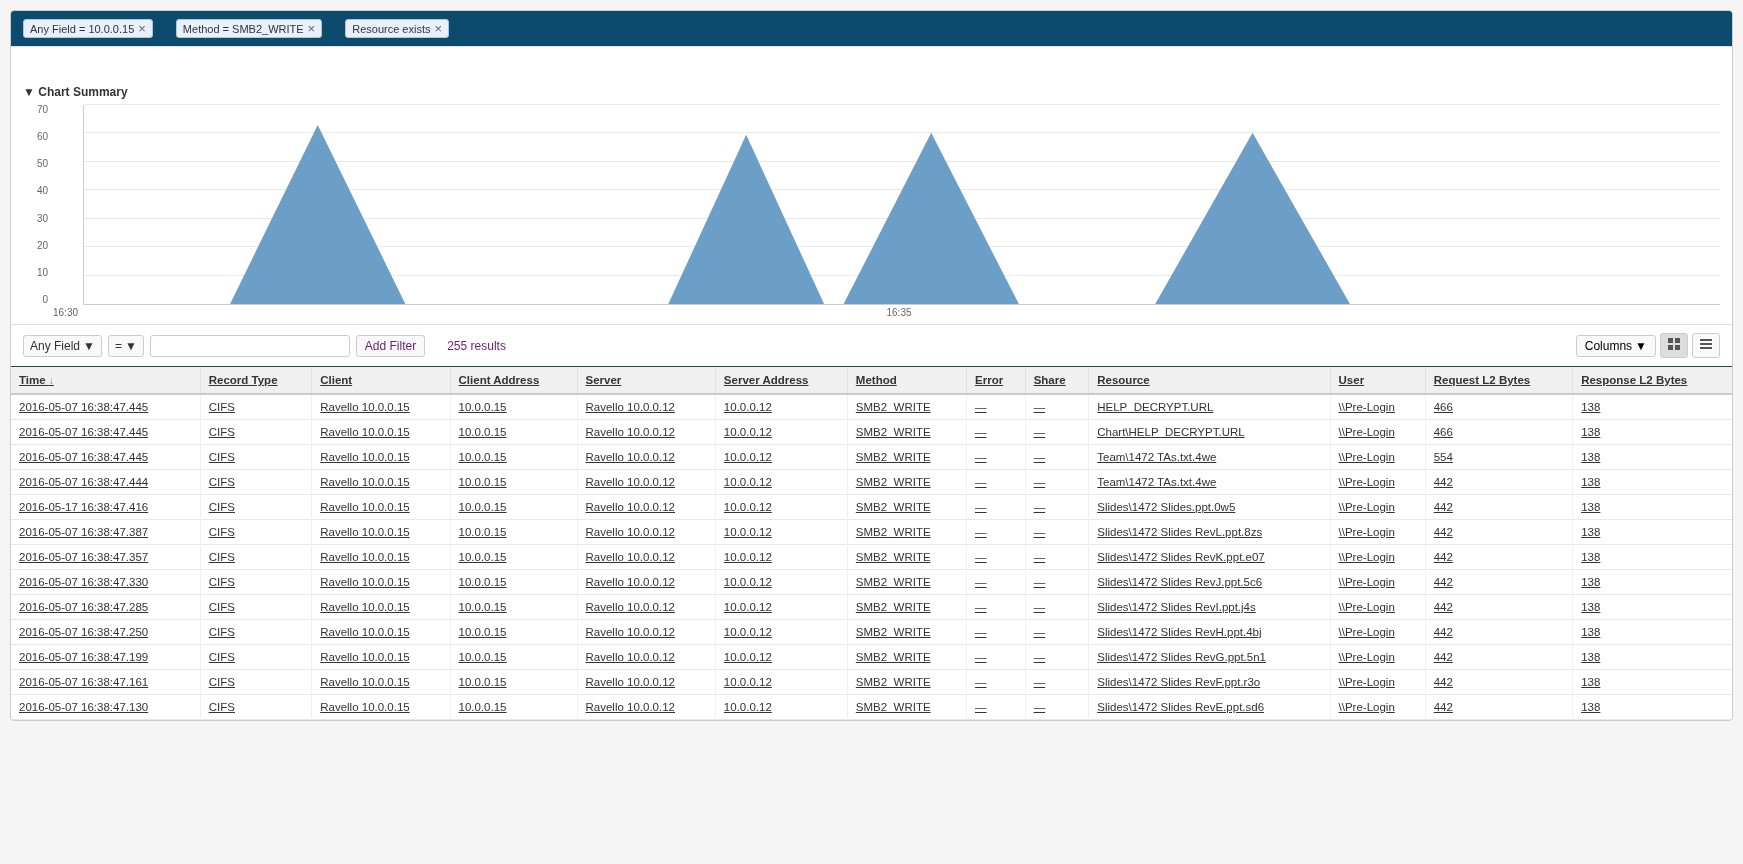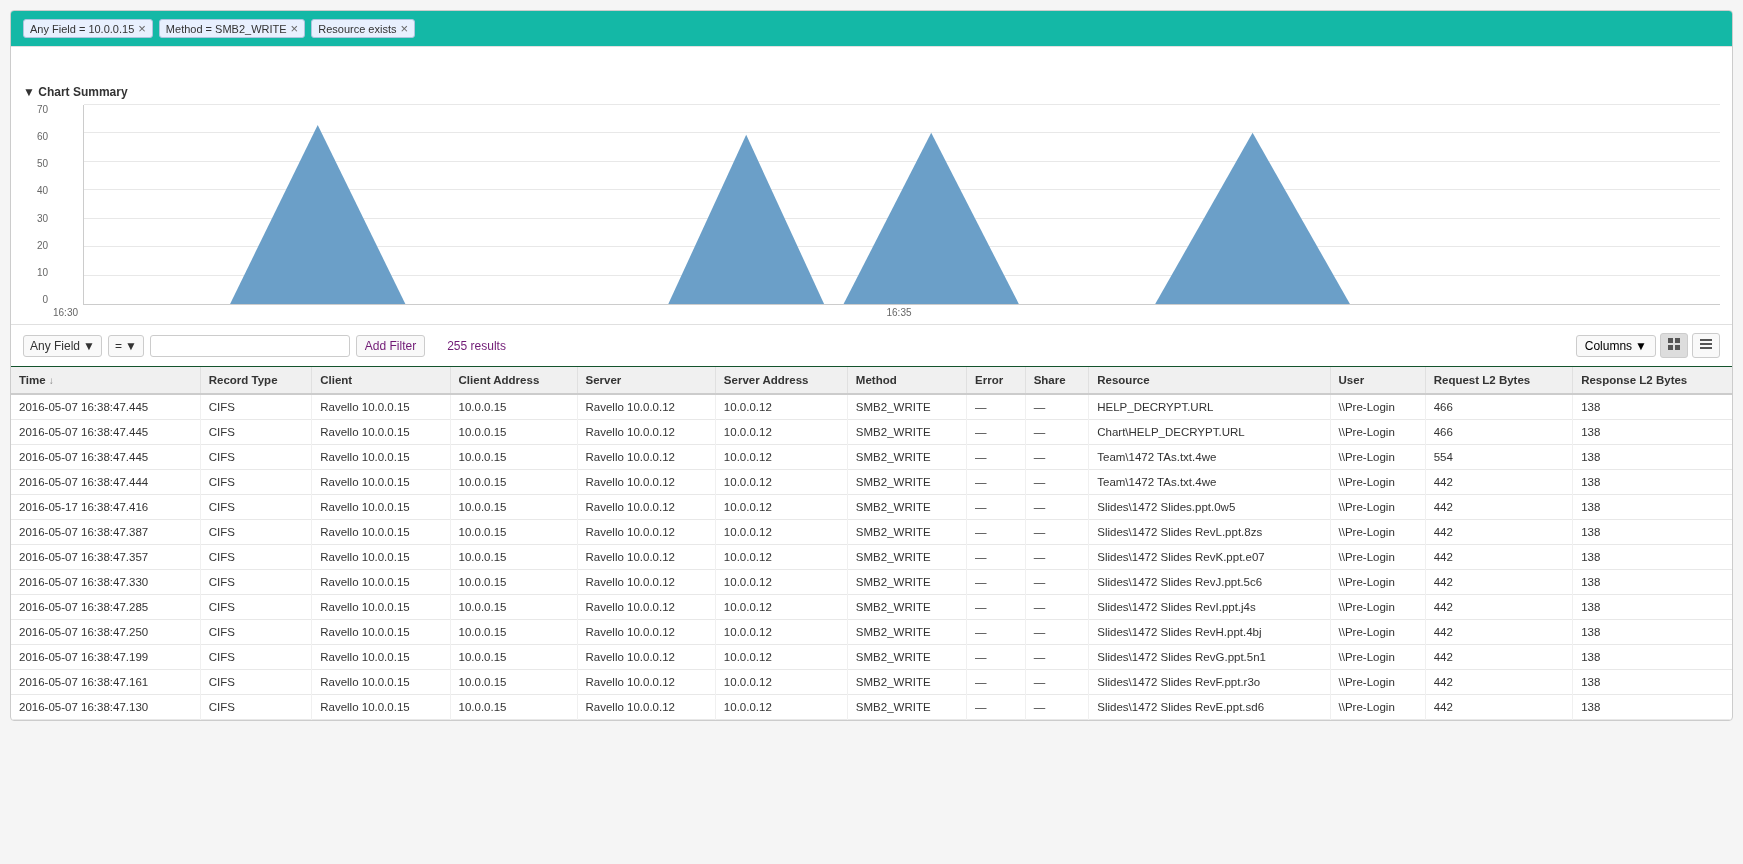--- a/index.html
+++ b/index.html
@@ -14,22 +14,22 @@
       border: 1px solid #ccc;
       margin: 10px;
       border-radius: 4px;
       overflow: hidden;
     }
     
     .filter-tags {
       display: flex;
       padding: 8px 12px;
       border-bottom: 1px solid #e0e0e0;
-      background: #14b8a6;
-      gap: 6px;
+      background: #0c4a6e;
+      gap: 23px;
     }
     .filter-tag {
       display: flex;
       align-items: center;
       background: #e8f0fe;
       border: 1px solid #b0c4de;
       border-radius: 3px;
       padding: 2px 6px;
       font-size: 11px;
       color: #333;
@@ -169,20 +169,21 @@
       background: #ddd;
     }
     
     .table-wrapper {
       overflow-x: auto;
     }
     table {
       width: 100%;
       border-collapse: collapse;
       font-size: 11.5px;
+      text-decoration: underline;
     }
     thead tr {
       background: #f0f0f0;
       border-bottom: 2px solid #ccc;
     }
     thead th {
       padding: 7px 8px;
       text-align: left;
       font-weight: bold;
       color: #333;

